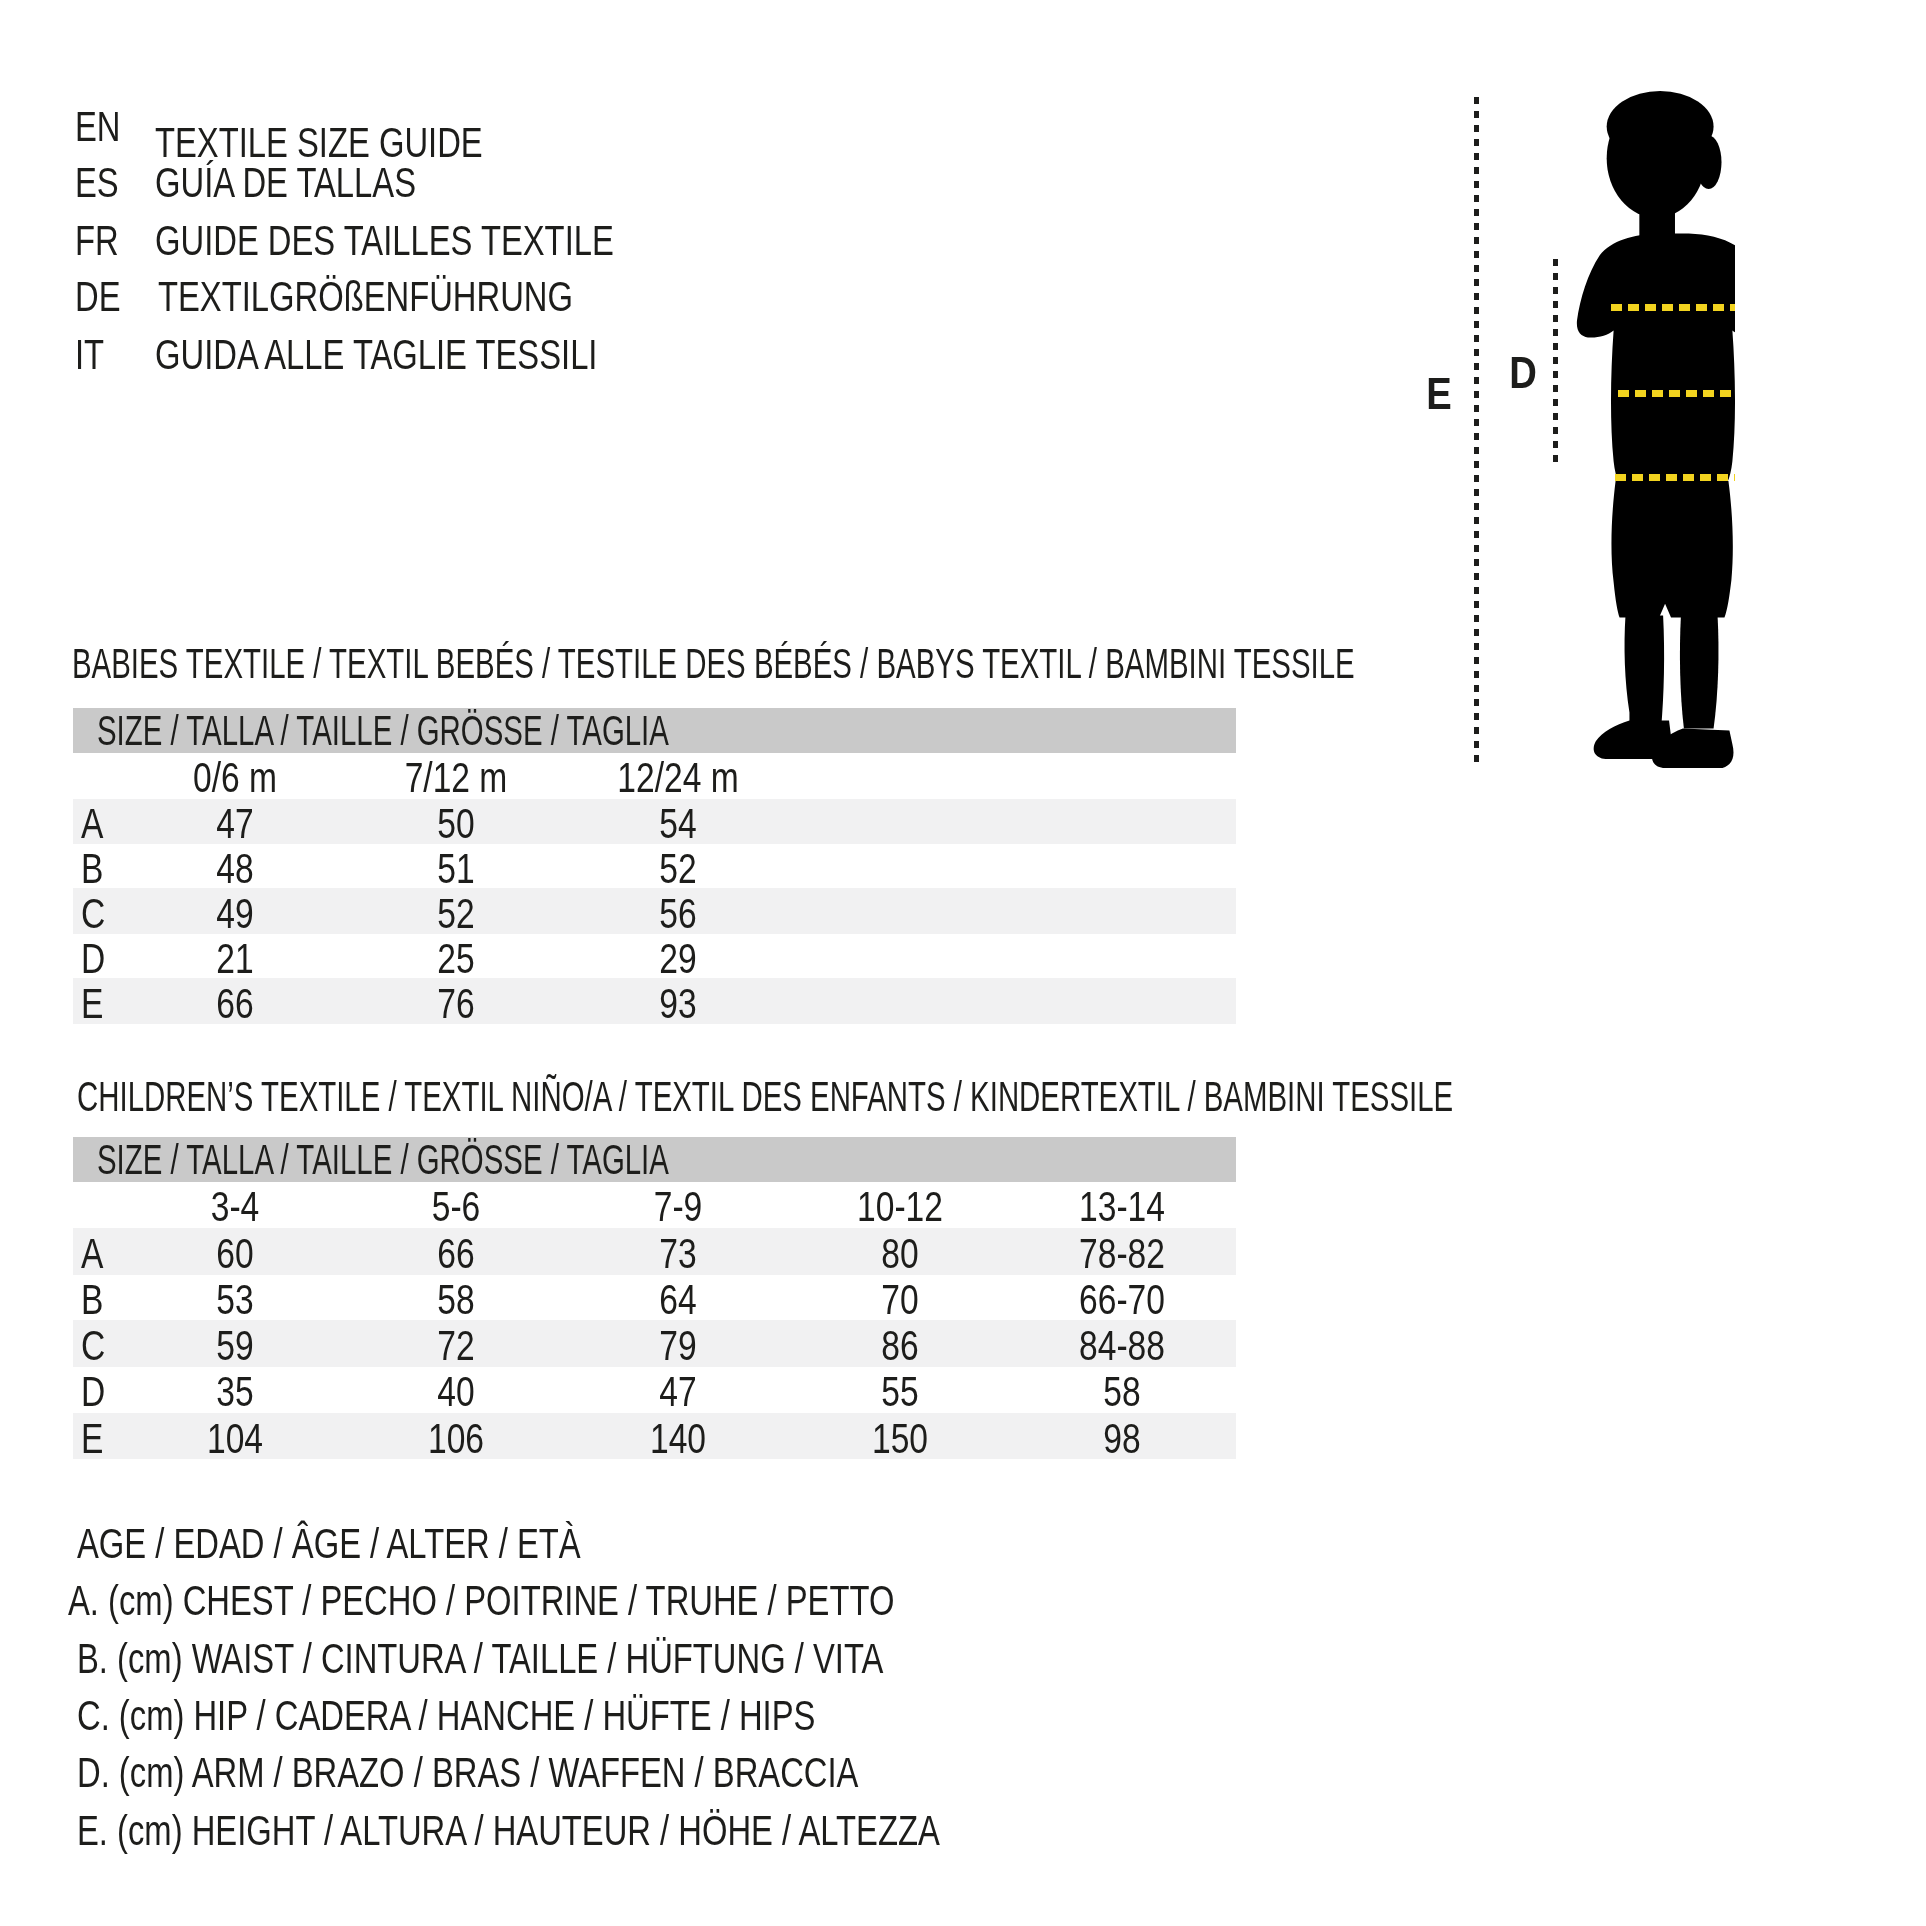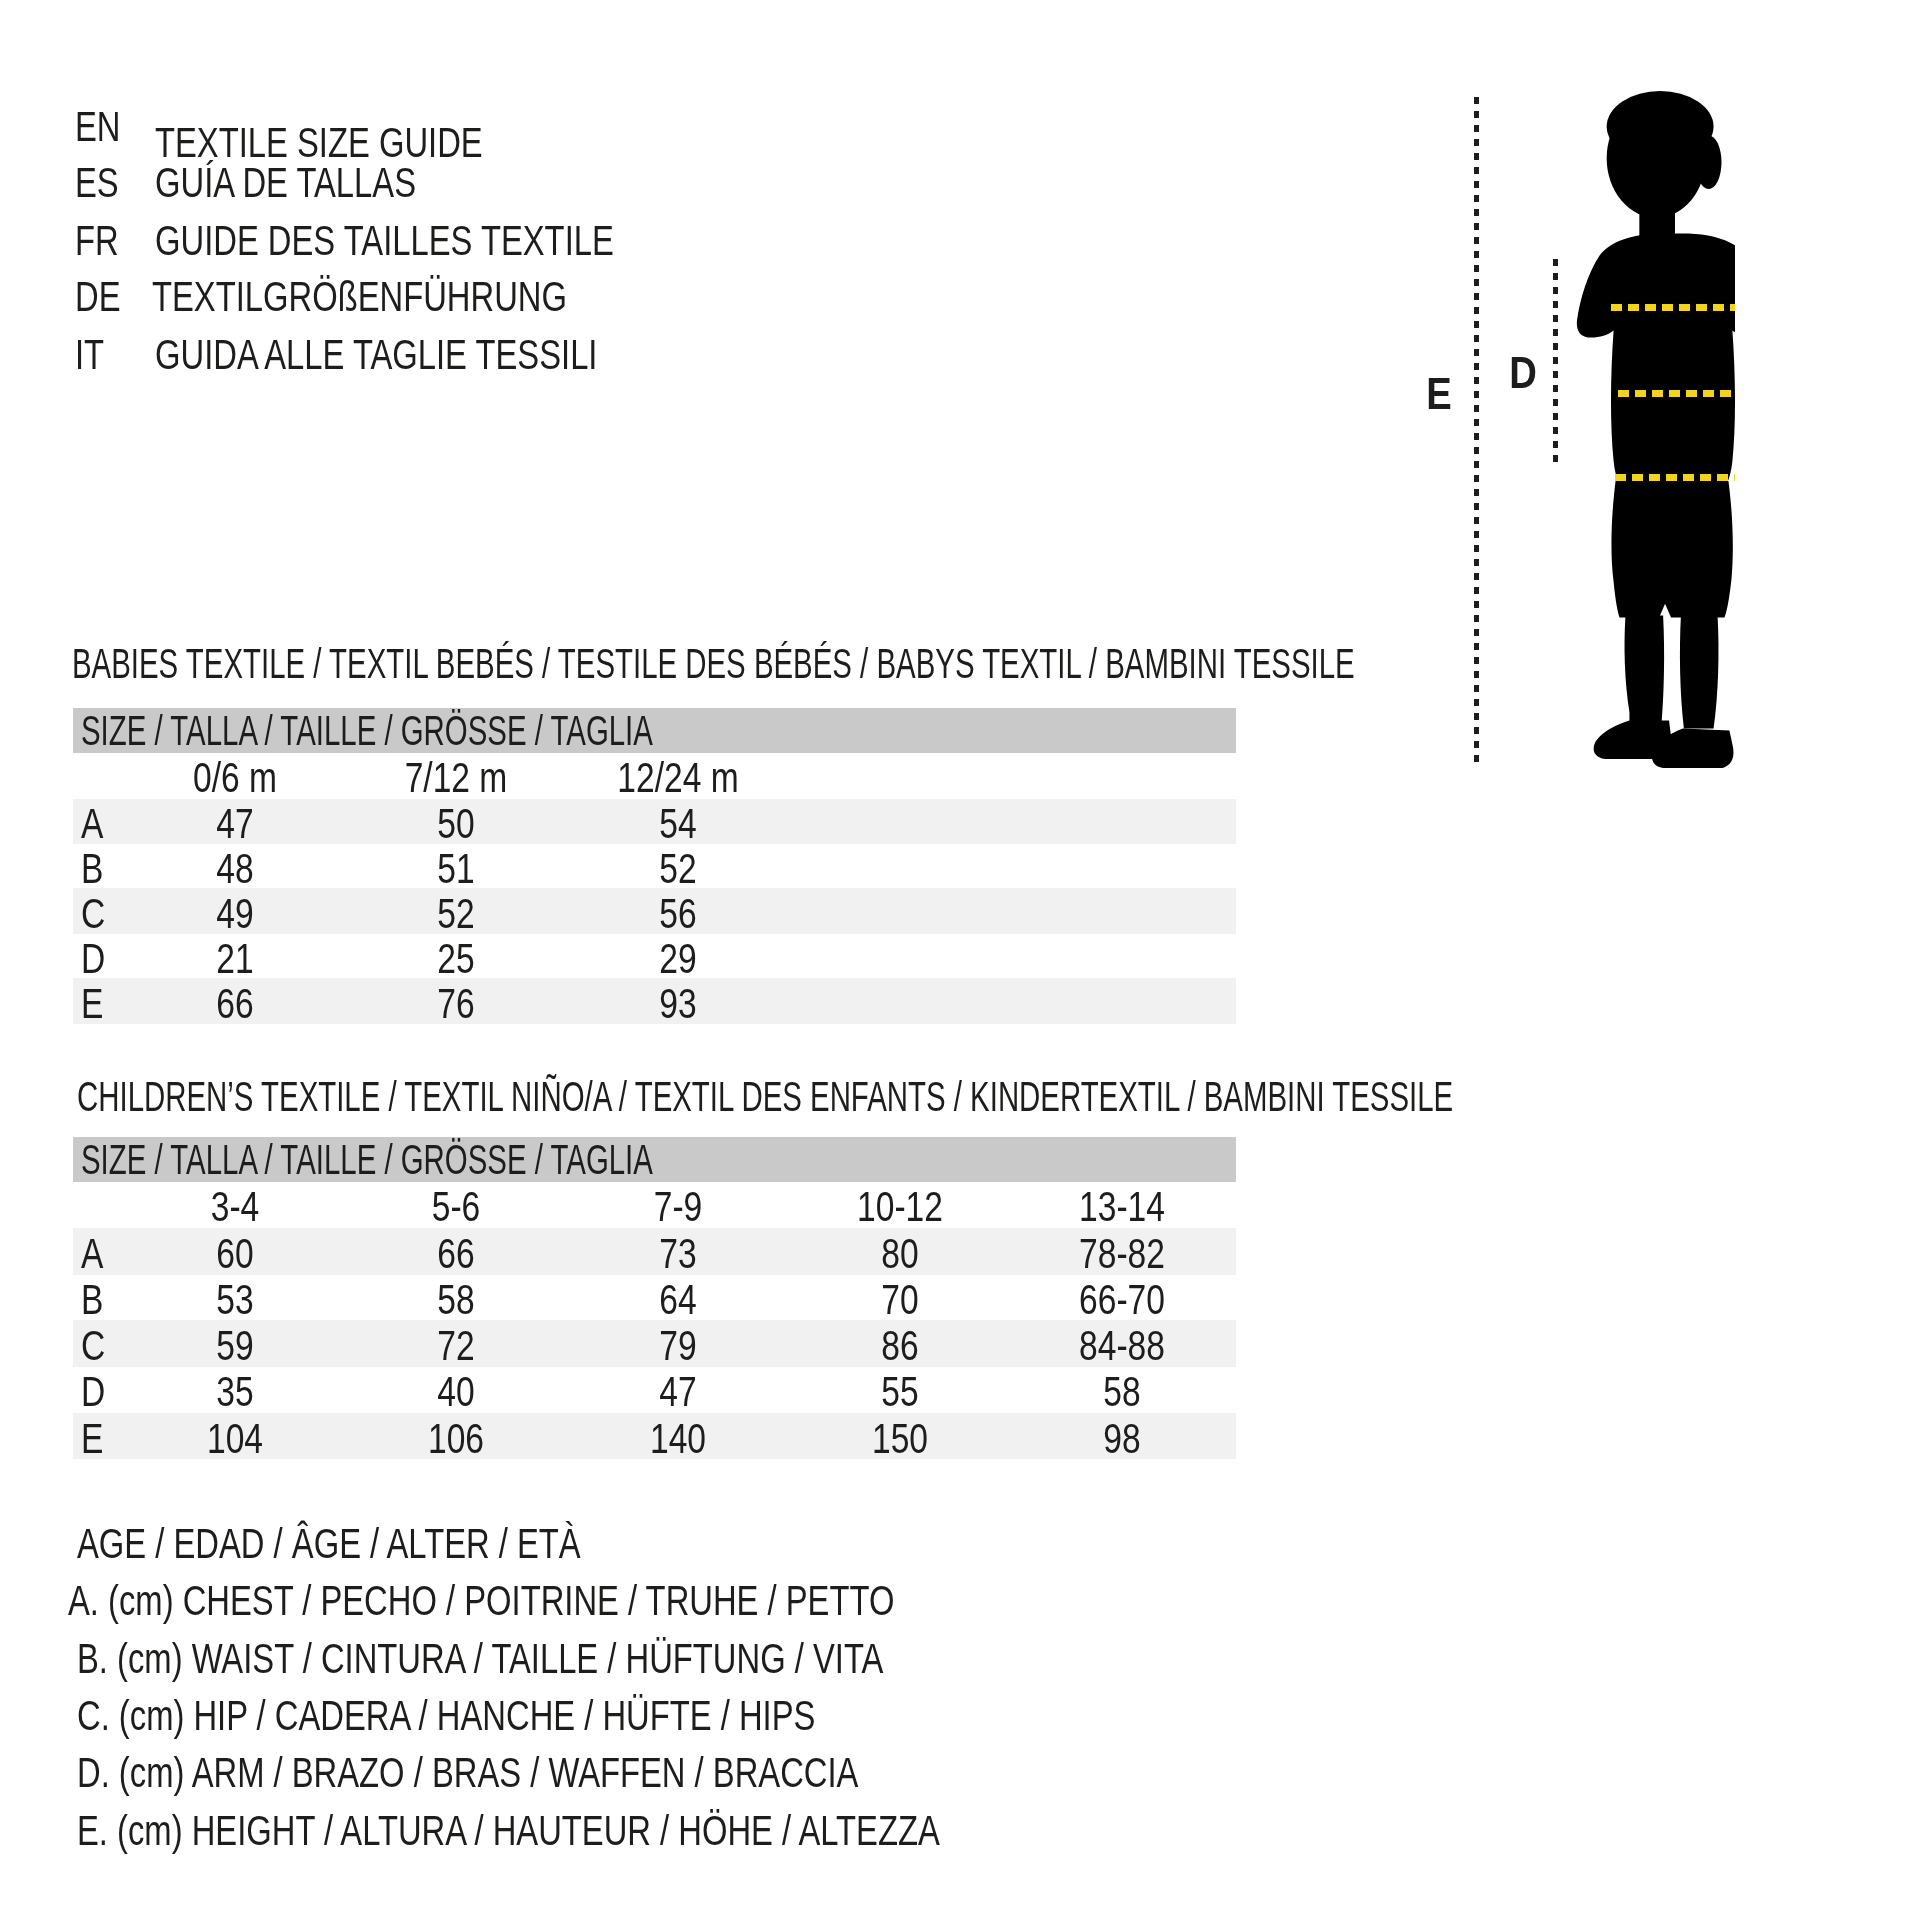--- a/index.html
+++ b/index.html
@@ -12,21 +12,21 @@
     overflow:hidden;
   }
   .abs { position:absolute; }
   .t  { font-size:42px; line-height:1; white-space:nowrap; }
   .cx { display:inline-block; transform:scaleX(0.78); transform-origin:0 50%; }
   .cx-title { display:inline-block; transform:scaleX(0.70); transform-origin:0 50%; }
   
   .bar {
     left:73px; width:1163px; height:45px;
     background:var(--bar,#c9c9c9);
-    display:flex; align-items:center; padding-left:8px; box-sizing:border-box;
+    display:flex; align-items:center; padding-left:24px; box-sizing:border-box;
   }
   .stripe { left:73px; width:1163px; background:var(--stripe,#f1f1f2); }
   .cell {
     position:absolute; font-size:42px; line-height:1; white-space:nowrap;
     transform:translateX(-50%) scaleX(0.80);
   }
   .rowlab {
     position:absolute; left:81px; font-size:42px; line-height:1;
     transform:scaleX(0.80); transform-origin:0 50%;
   }
@@ -47,21 +47,21 @@
 <div id="page" style="--text: #1d1d1b; --bar: #c9c9c9; --stripe: #f1f1f2; --yellow: #f2d31f; --silhouette: #000000;">
 
   <div>
     <div class="abs t" style="left:75px;top:106px"><span class="cx">EN</span></div>
     <div class="abs t" style="left:155px;top:122px"><span class="cx">TEXTILE SIZE GUIDE</span></div>
     <div class="abs t" style="left:75px;top:162px"><span class="cx">ES</span></div>
     <div class="abs t" style="left:155px;top:162px"><span class="cx">GUÍA DE TALLAS</span></div>
     <div class="abs t" style="left:75px;top:220px"><span class="cx">FR</span></div>
     <div class="abs t" style="left:155px;top:220px"><span class="cx">GUIDE DES TAILLES TEXTILE</span></div>
     <div class="abs t" style="left:75px;top:276px"><span class="cx">DE</span></div>
-    <div class="abs t" style="left:152px;top:276px"><span class="cx">TEXTILGRÖßENFÜHRUNG</span></div>
+    <div class="abs t" style="left:158px;top:276px"><span class="cx">TEXTILGRÖßENFÜHRUNG</span></div>
     <div class="abs t" style="left:75px;top:334px"><span class="cx">IT</span></div>
     <div class="abs t" style="left:155px;top:334px"><span class="cx">GUIDA ALLE TAGLIE TESSILI</span></div>
   </div>
 
   <div>
 
     <div class="abs vdash" style="left:1474px;top:97px;height:665px"></div>
 
     <div class="abs vdash" style="left:1553px;top:259px;height:210px"></div>
 

